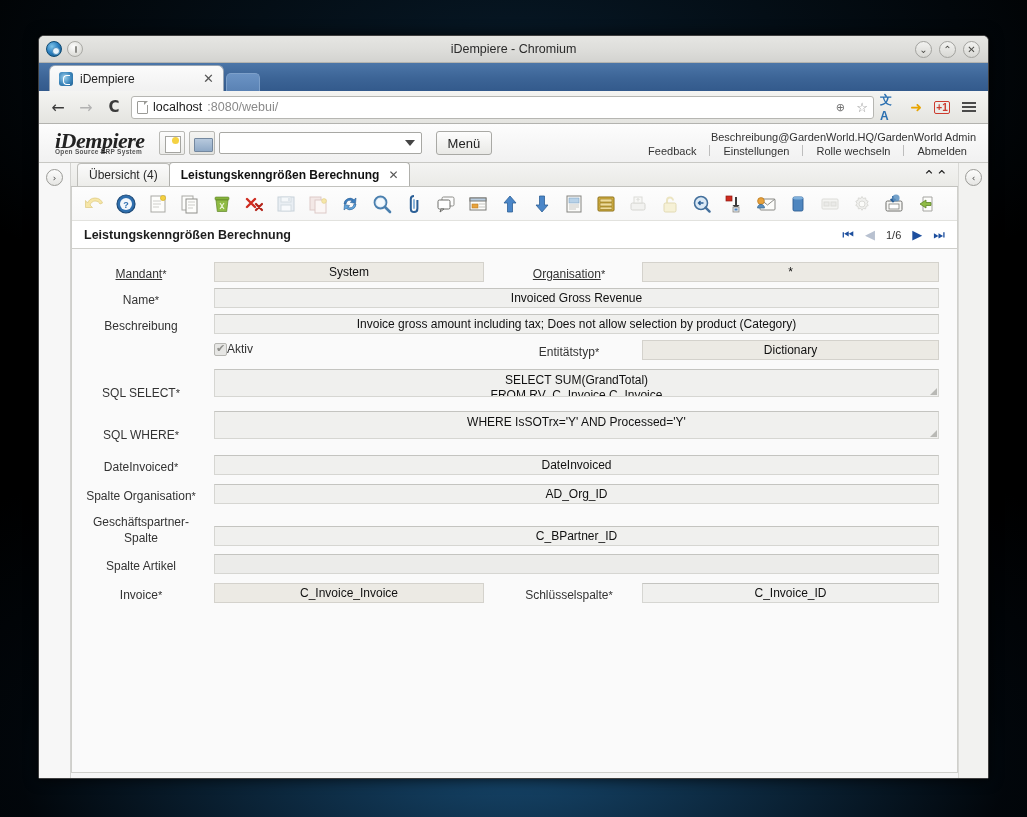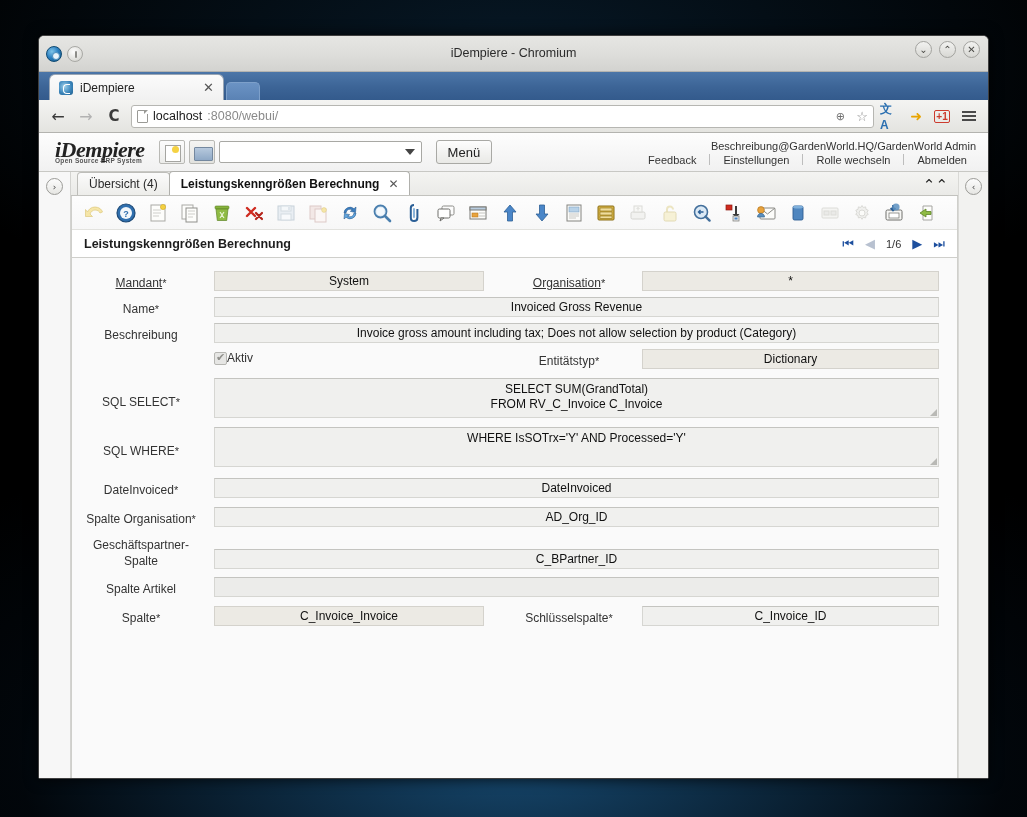--- a/index.html
+++ b/index.html
@@ -29,21 +29,21 @@
     width: 951px; height: 744px;
     border: 1px solid #3f3f3f;
     border-radius: 6px 6px 2px 2px;
     background: #d9d9d6;
     box-shadow: 0 0 14px rgba(0,0,0,0.8);
     overflow: hidden;
   }
 
   
   #titlebar {
-    height: 36px;
+    height: 27px;
     background: linear-gradient(to bottom, #e6e6e3 0%, #dddddA 55%, #d3d3d0 100%);
     border-bottom: 1px solid #b4b4b0;
     position: relative;
     display: flex; align-items: center;
   }
   #titlebar .tb-left { display: flex; align-items: center; gap: 5px; padding-left: 7px; }
   .chrome-logo {
     width: 16px; height: 16px; border-radius: 50%;
     background: radial-gradient(circle at 35% 32%, #7fc4e8 0%, #2b7fc0 48%, #14547f 100%);
     border: 1px solid #0f4a72;
@@ -336,21 +336,21 @@
     background: #f0f0ee;
     border: 1px solid #d6d6d2;
     border-top-color: #c4c4c0;
     font-size: 12px; color: #111;
     padding: 0 4px;
     white-space: nowrap; overflow: hidden;
   }
   .inp.ro { background: #eceae4; border-color: #d4d2cc; }
   .inp.empty { background: #ececea; }
   .inp.ta {
-    height: 40px; line-height: 15px; padding-top: 3px; white-space: pre;
+    height: 28px; line-height: 15px; padding-top: 3px; white-space: pre;
     position: relative;
   }
   .inp.ta::after {
     content: ""; position: absolute; right: 1px; bottom: 1px;
     width: 0; height: 0;
     border-style: solid; border-width: 0 0 7px 7px;
     border-color: transparent transparent #b9b9b5 transparent;
   }
   .chkrow { display: flex; align-items: center; padding-top: 2px; }
   .chk {
@@ -776,21 +776,21 @@
 
               <div class="frow" style="margin-bottom:8px">
                 <div class="flabel"><span>Spalte Artikel</span></div>
                 <div class="fval">
                     <div class="inp empty"></div>
                   </div>
               </div>
 
               <div class="frow">
                 <div class="fcell left">
-                  <div class="flabel"><span>Spalte</span><span class="req">*</span></div>
+                  <div class="flabel"><span>Invoice</span><span class="req">*</span></div>
                   <div class="fval">
                       <div class="inp ro" style="width:270px">C_Invoice_Invoice</div>
                     </div>
                 </div>
                 <div class="fcell right">
                   <div class="flabel"><span>Schlüsselspalte</span><span class="req">*</span></div>
                   <div class="fval">
                       <div class="inp">C_Invoice_ID</div>
                     </div>
                 </div>

